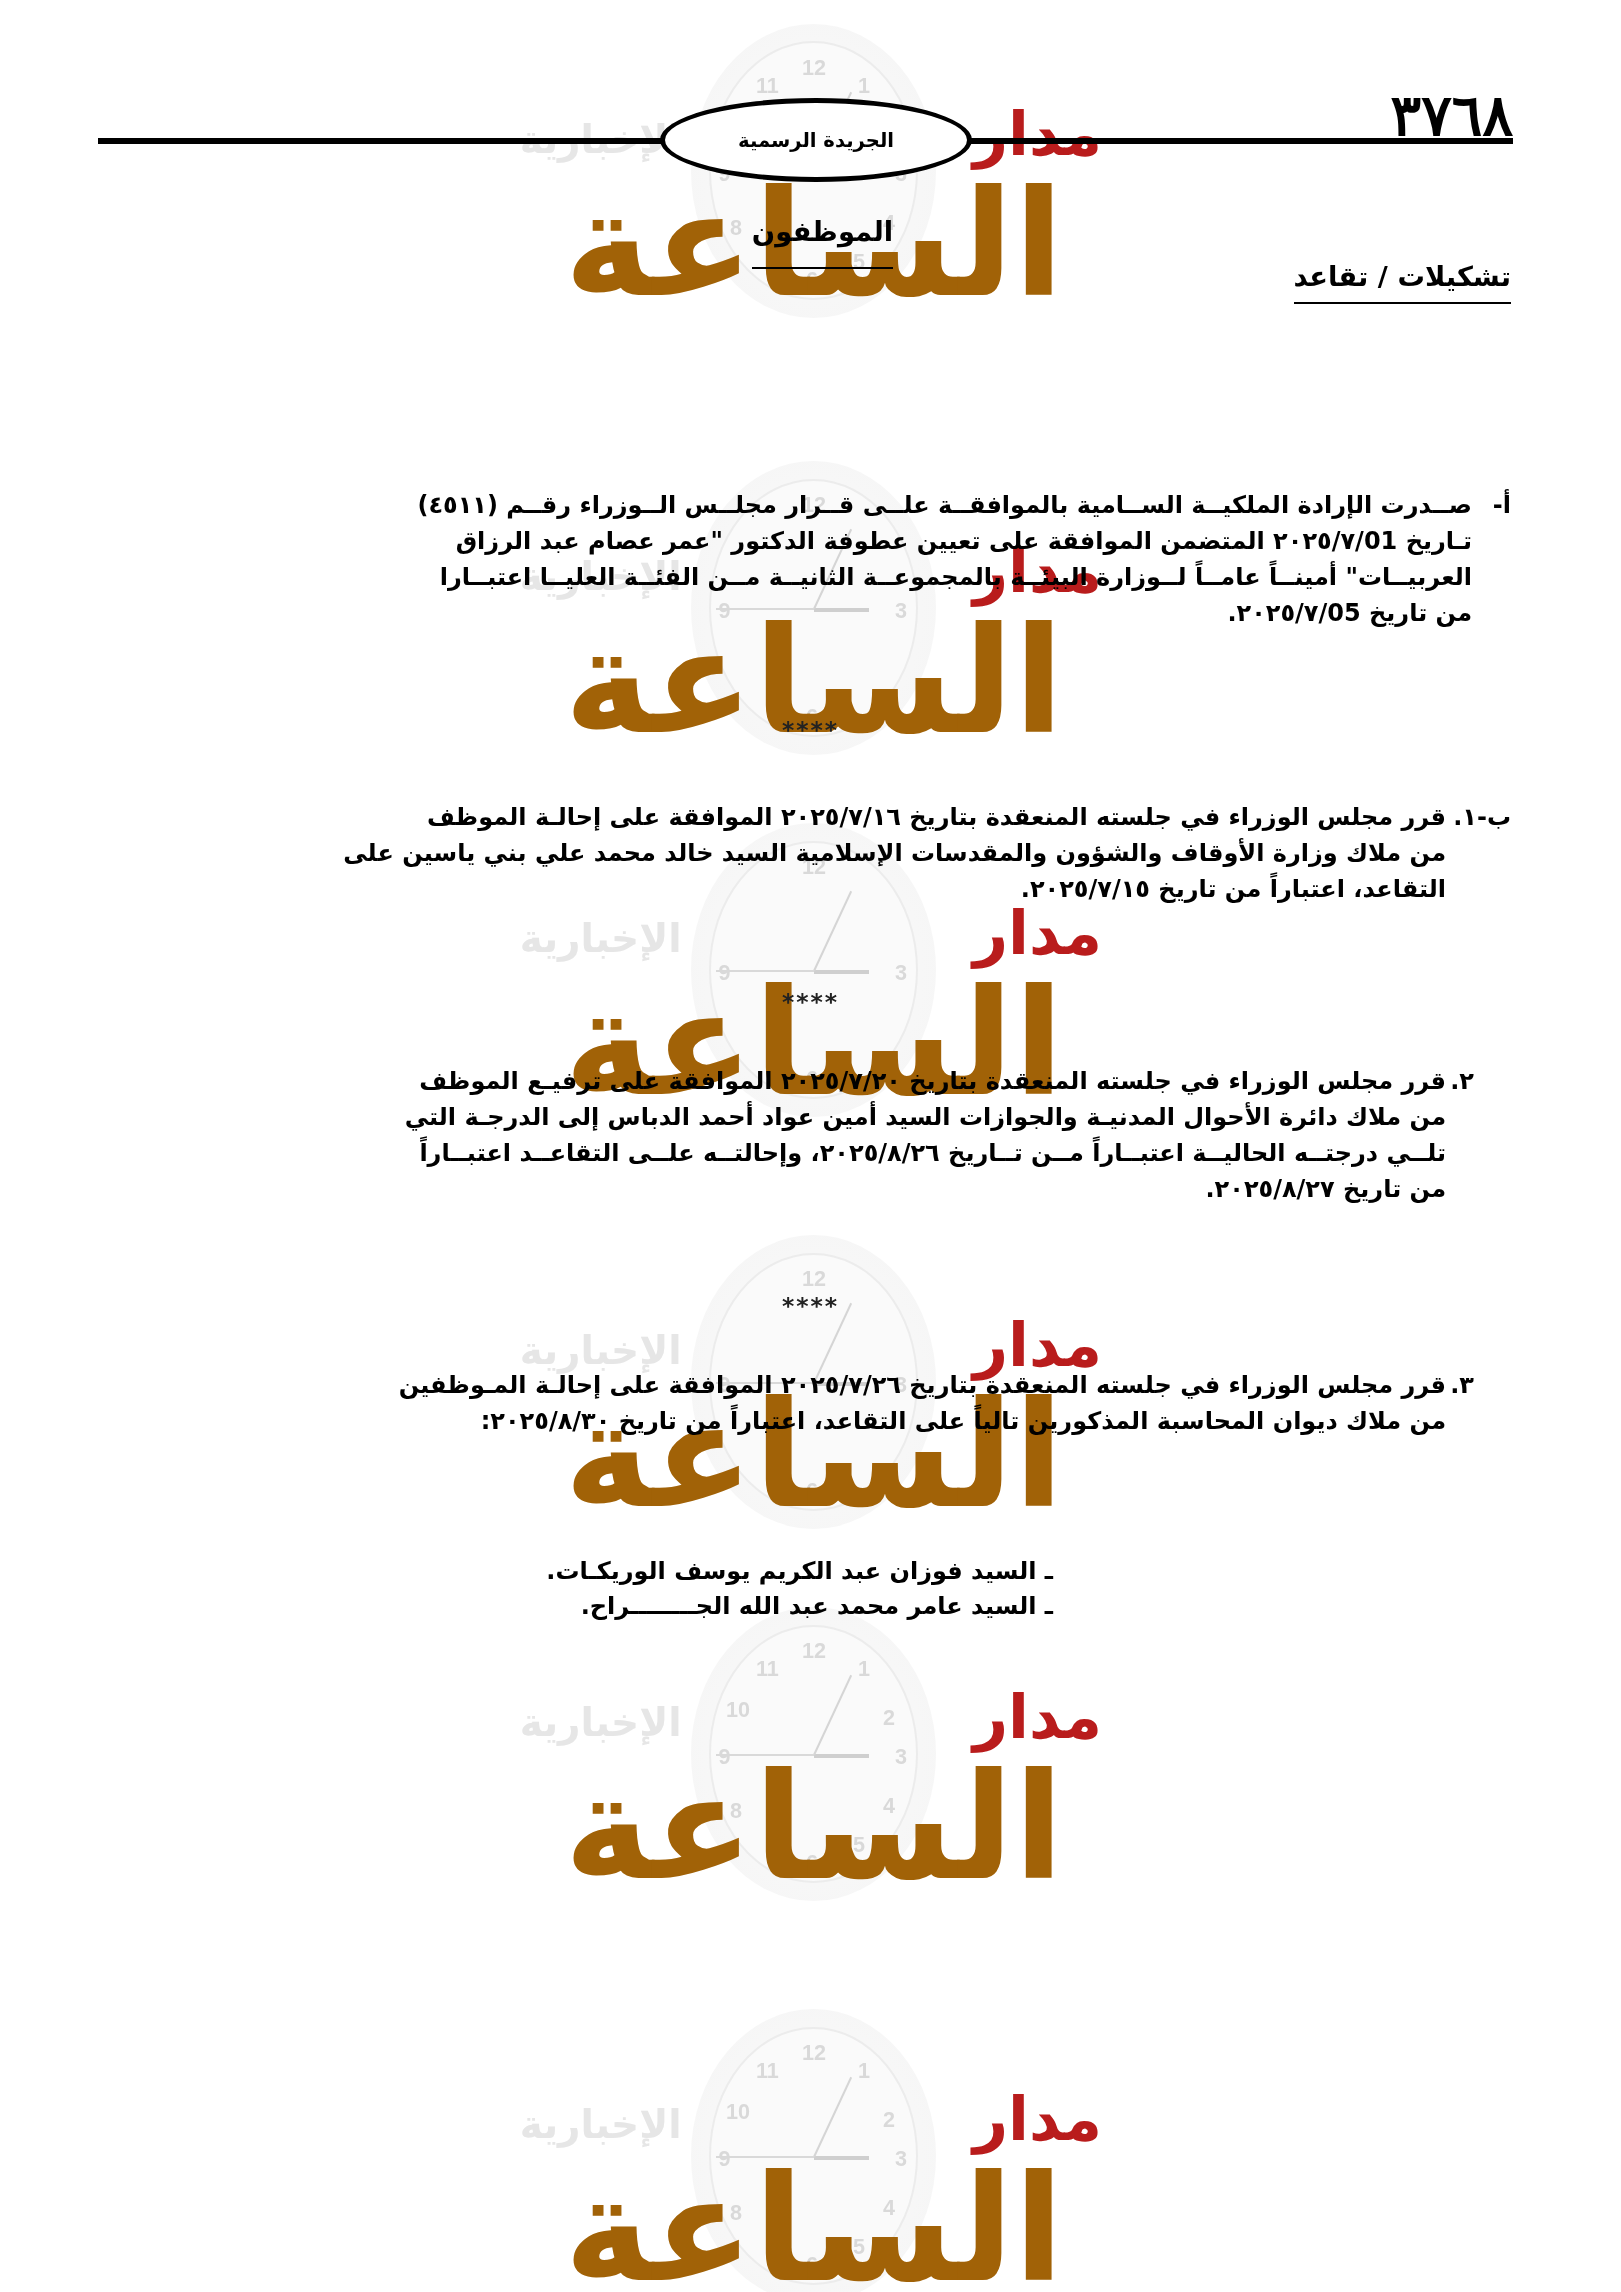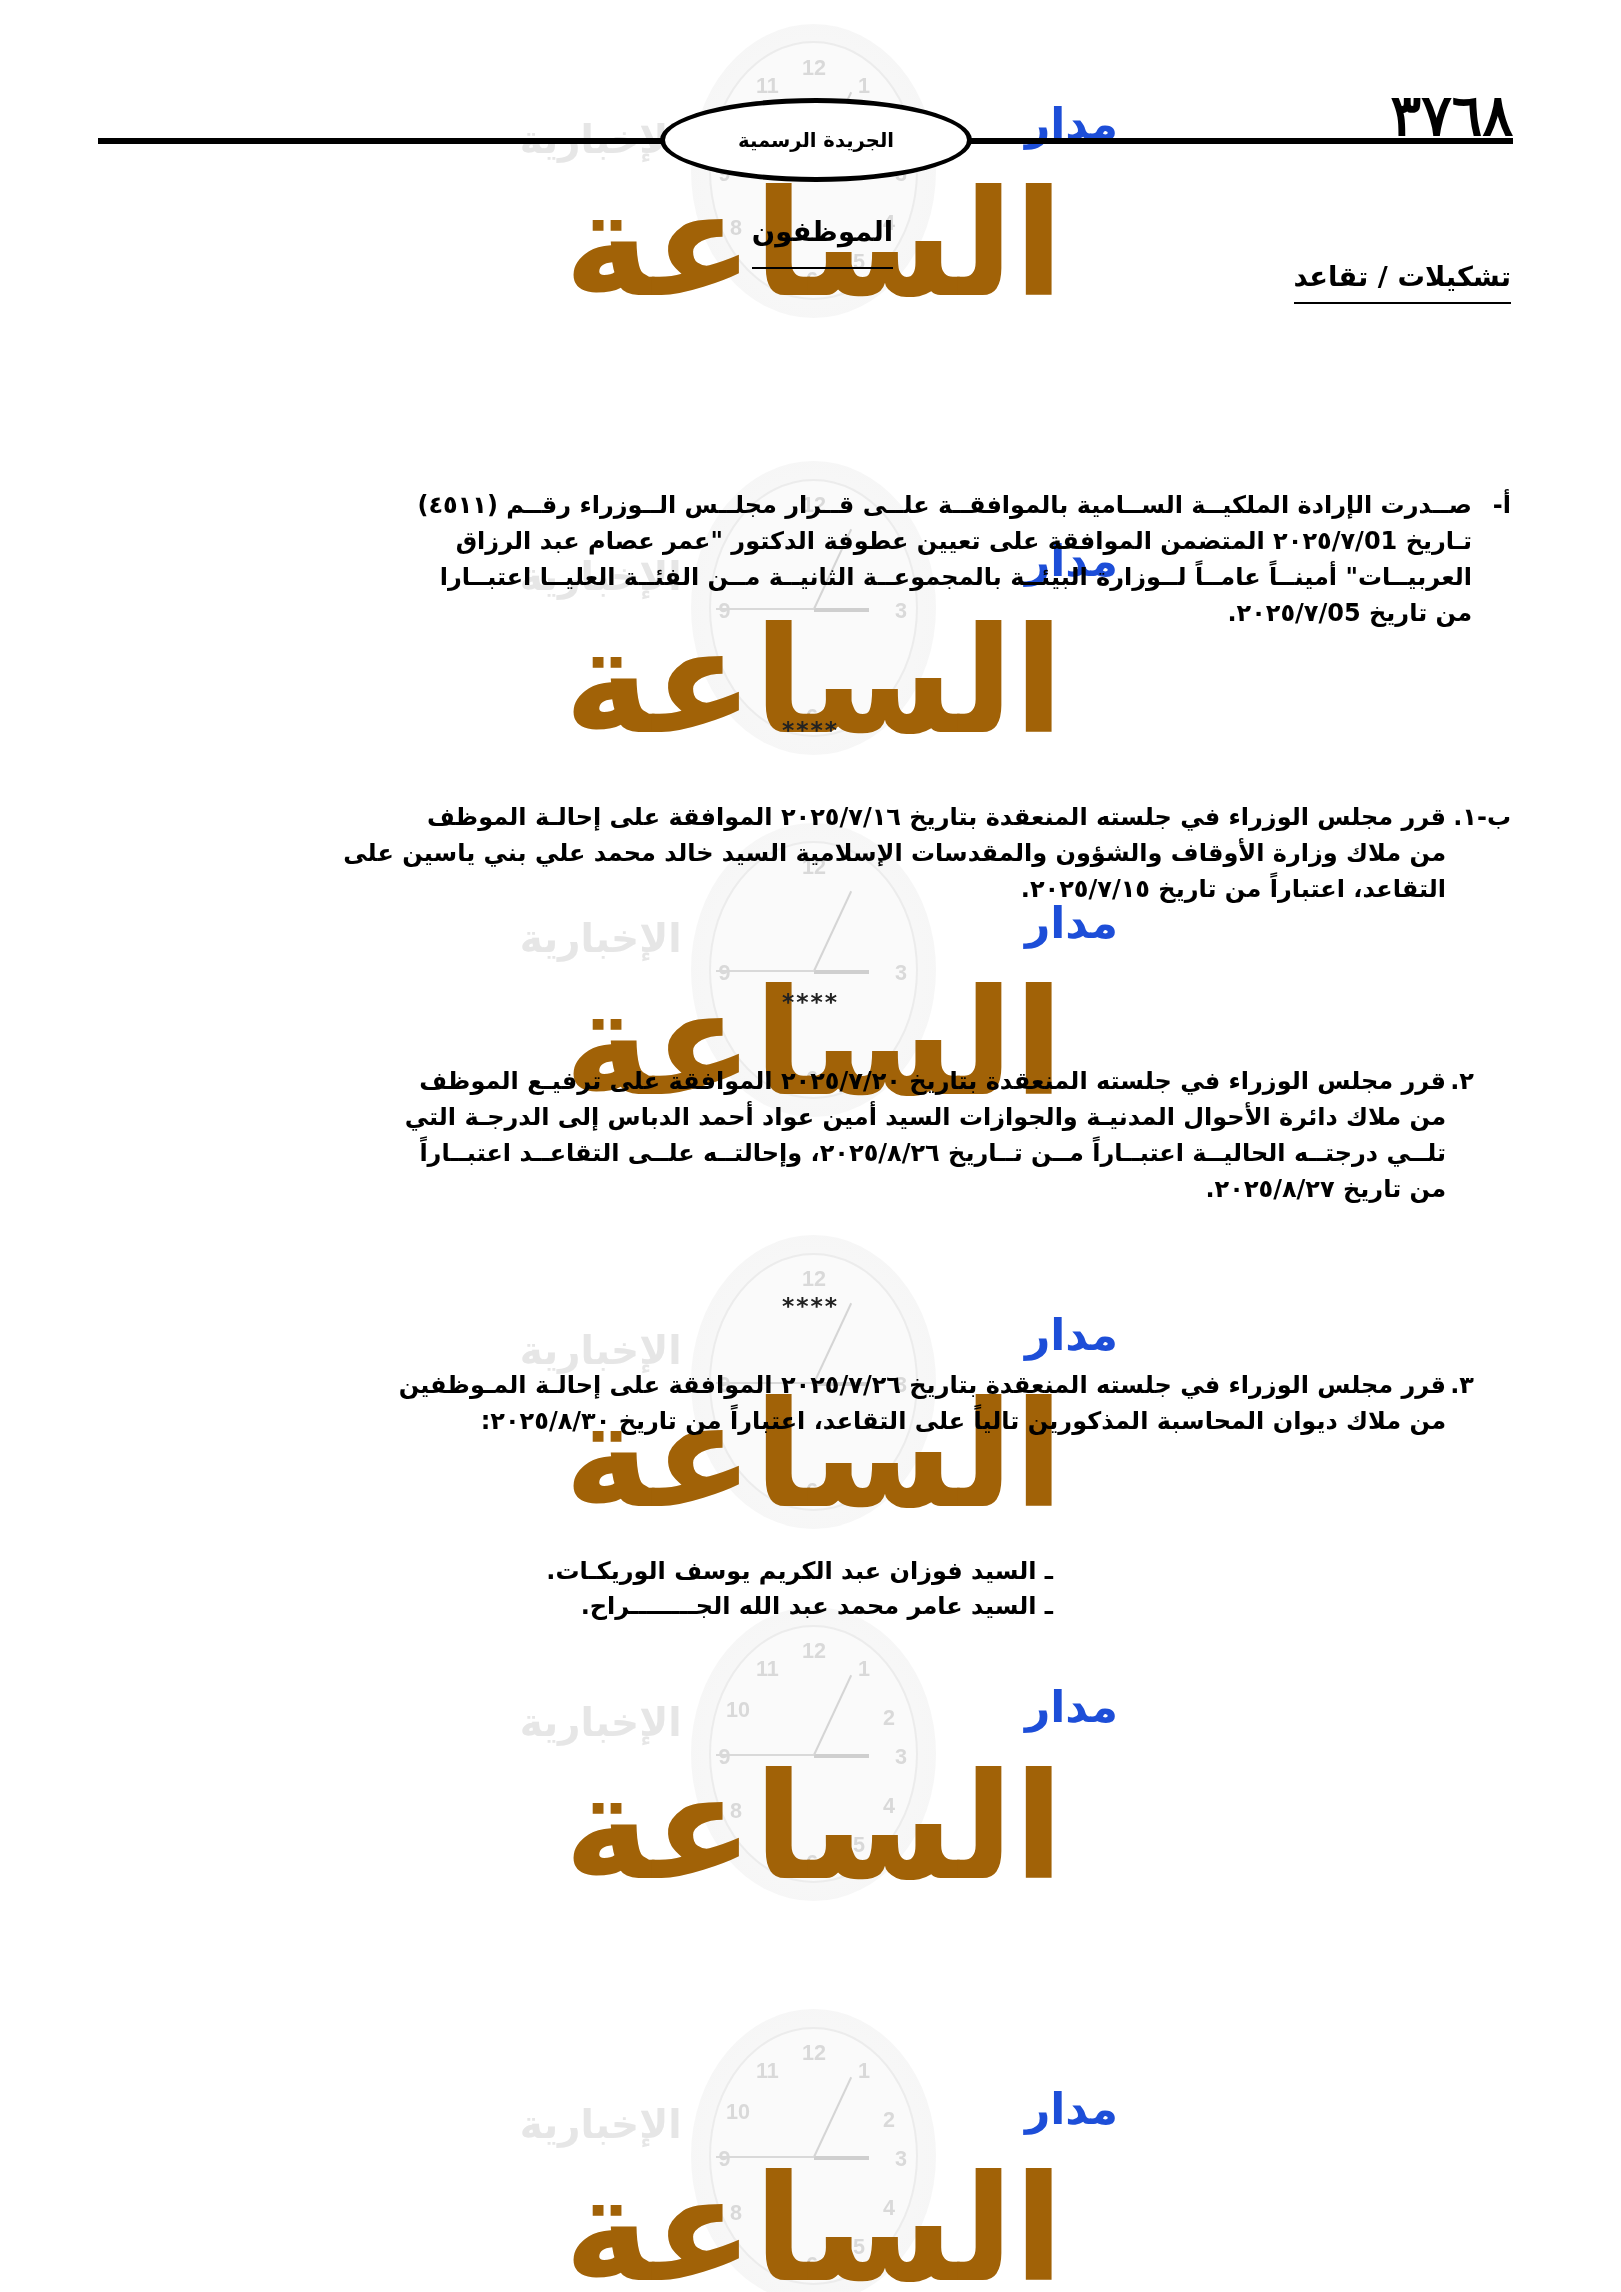--- a/index.html
+++ b/index.html
@@ -13,21 +13,21 @@
   .wm .clock .face { position:absolute; left:17.6px; top:17.6px; right:17.6px; bottom:17.6px; border-radius:50%;
                      border:2px solid #ececec; background:#fafafa; }
   .wm .clock .num { position:absolute; font-family:"Liberation Sans",sans-serif; font-weight:bold;
                     color:#d9d9d9; font-size:21.6px; }
   .wm .clock .hand-h { position:absolute; left:50%; top:50%; width:55px; height:3.9px; background:#cfcfcf; transform-origin:0 50%; }
   .wm .clock .hand-m { position:absolute; left:50%; top:50%; width:88px; height:2px; background:#d5d5d5; transform-origin:0 50%; transform:rotate(-65deg); }
   .wm .clock .hand-s { position:absolute; right:50%; top:50%; width:98px; height:2px; background:#d9d9d9; }
   .wm .txt-big { position:absolute; left:0; top:147px; width:608px; text-align:center;
                  font-family:"DejaVu Sans",sans-serif; font-weight:bold; font-size:147px; color:#a16207; line-height:1; letter-spacing:5.9px; }
   .wm .txt-small-l { position:absolute; left:9.8px; top:93px; font-family:"DejaVu Sans",sans-serif; font-weight:bold; font-size:39px; color:#e6e6e6; }
-  .wm .txt-small-r { position:absolute; right:0; top:74px; font-family:"DejaVu Sans",sans-serif; font-weight:bold; font-size:44px; color:#1d4ed8; }
+  .wm .txt-small-r { position:absolute; right:16px; top:74px; font-family:"DejaVu Sans",sans-serif; font-weight:bold; font-size:61px; color:#b91c1c; }
 
   
   .page-number { position:absolute; right:108px; top:86px; font-family:"DejaVu Serif",serif; font-weight:bold;
                  font-size:57px; line-height:1; z-index:2; letter-spacing:1px; }
   .header-rule { position:absolute; left:98px; right:108px; top:138px; height:5.9px; background:#000; z-index:2; }
   .gazette-oval { position:absolute; left:660px; top:98px; width:312px; height:84px; border:5.9px solid #000;
                   border-radius:50%; background:#fff; z-index:3; display:flex; align-items:center; justify-content:center; box-sizing:border-box; }
   .gazette-oval span { font-family:"DejaVu Sans",sans-serif; font-weight:bold; font-size:19.6px; }
 
   

